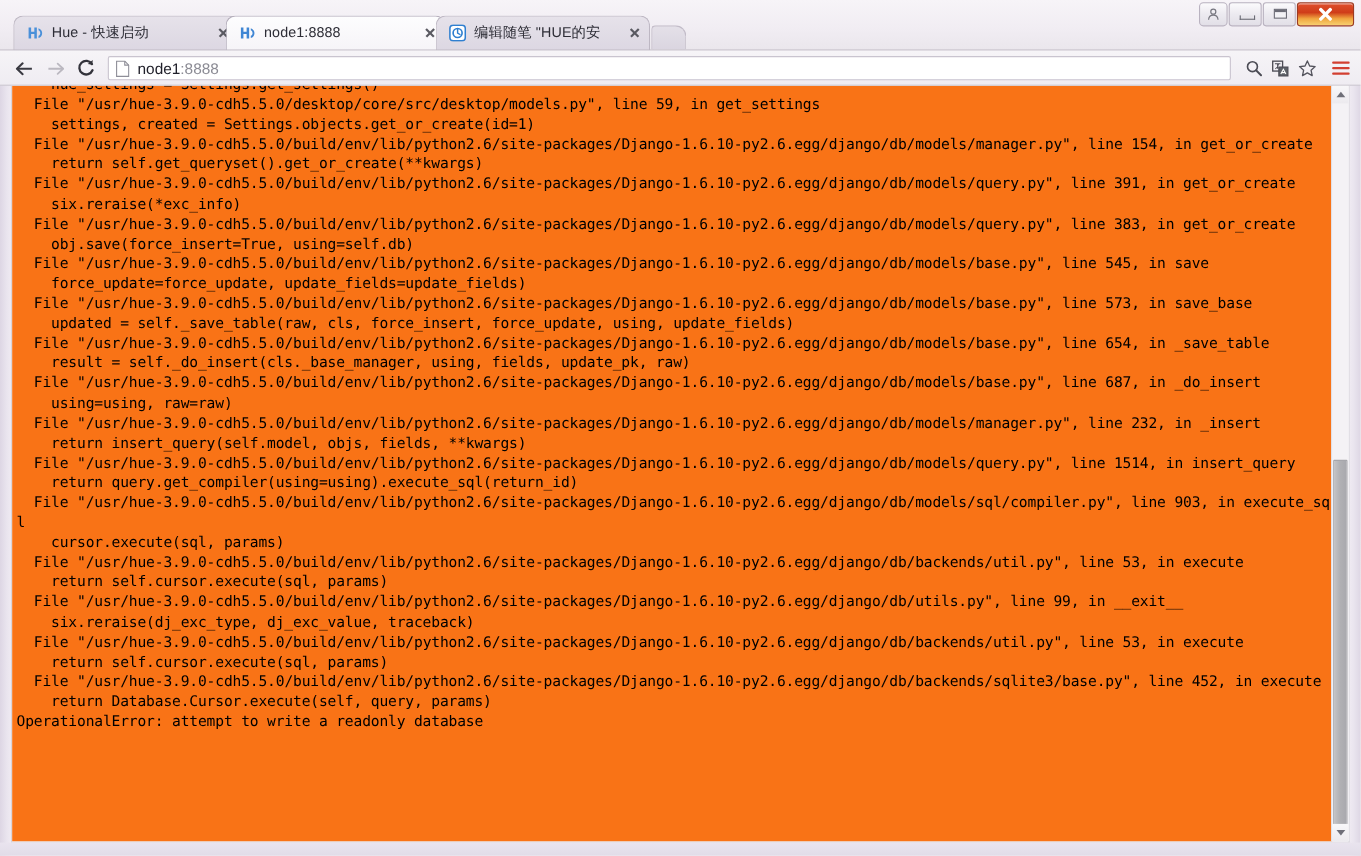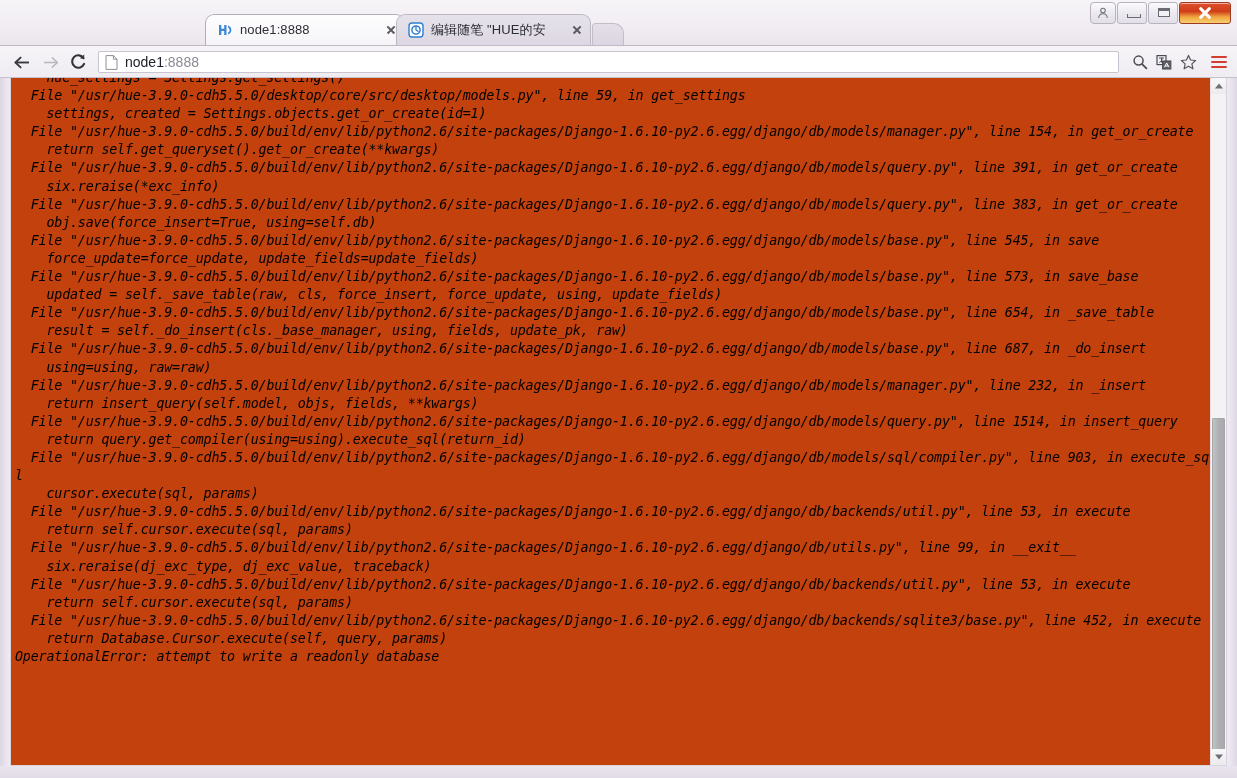--- a/index.html
+++ b/index.html
@@ -291,22 +291,21 @@
     border-top: none;
     box-sizing: border-box;
     overflow: hidden;
   }
   #page-content {
     position: absolute;
     left: 0; top: 0;
     width: 1200px;
     height: 100%;
     overflow: hidden;
-    background: #c2410c;
-    font-style: italic;
+    background: #f97316;
   }
   #traceback {
     margin: 0;
     padding: 0 0 0 2px;
     font-family: "DejaVu Sans Mono", "Liberation Mono", monospace;
     font-size: 13.3px;
     line-height: 18.1px;
     color: #000000;
     white-space: pre-wrap;
     word-break: break-all;
@@ -379,20 +378,31 @@
     background: linear-gradient(270deg, #ddd6e4 0%, #e9e4ee 60%, #efeaf2 100%);
   }
 </style>
 </head>
 <body>
 
 <div id="window">
 
   <div id="tabstrip">
 
+    <div class="tab inactive" id="tab-0" style="left:12px; width:205px;">
+      <div class="tabskin"></div>
+      <div class="tabinner">
+        <svg class="favicon" viewBox="0 0 16 16">
+          <path d="M2 3 L2 13 L4.3 13 L4.3 9 L7.2 9 L7.2 13 L9.5 13 L9.5 3 L7.2 3 L7.2 6.8 L4.3 6.8 L4.3 3 Z" fill="#4a90d9"></path>
+          <path d="M11 3.6 C13.4 4.6 14.6 6.4 14.3 8.6 C14.1 10.4 12.9 11.9 11 12.6 L11 10.6 C12 10 12.5 9.3 12.6 8.4 C12.7 7.2 12.1 6.2 11 5.6 Z" fill="#4a90d9"></path>
+        </svg>
+        <span class="tab-title">Hue - 快速启动</span>
+        <span class="tab-close"></span>
+      </div>
+    </div>
 
     <div class="tab active" id="tab-1" style="left:205px; width:200px;">
       <div class="tabskin"></div>
       <div class="tabinner">
         <svg class="favicon" viewBox="0 0 16 16">
           <path d="M2 3 L2 13 L4.3 13 L4.3 9 L7.2 9 L7.2 13 L9.5 13 L9.5 3 L7.2 3 L7.2 6.8 L4.3 6.8 L4.3 3 Z" fill="#3f86d4"></path>
           <path d="M11 3.6 C13.4 4.6 14.6 6.4 14.3 8.6 C14.1 10.4 12.9 11.9 11 12.6 L11 10.6 C12 10 12.5 9.3 12.6 8.4 C12.7 7.2 12.1 6.2 11 5.6 Z" fill="#3f86d4"></path>
         </svg>
         <span class="tab-title">node1:8888</span>
         <span class="tab-close"></span>

